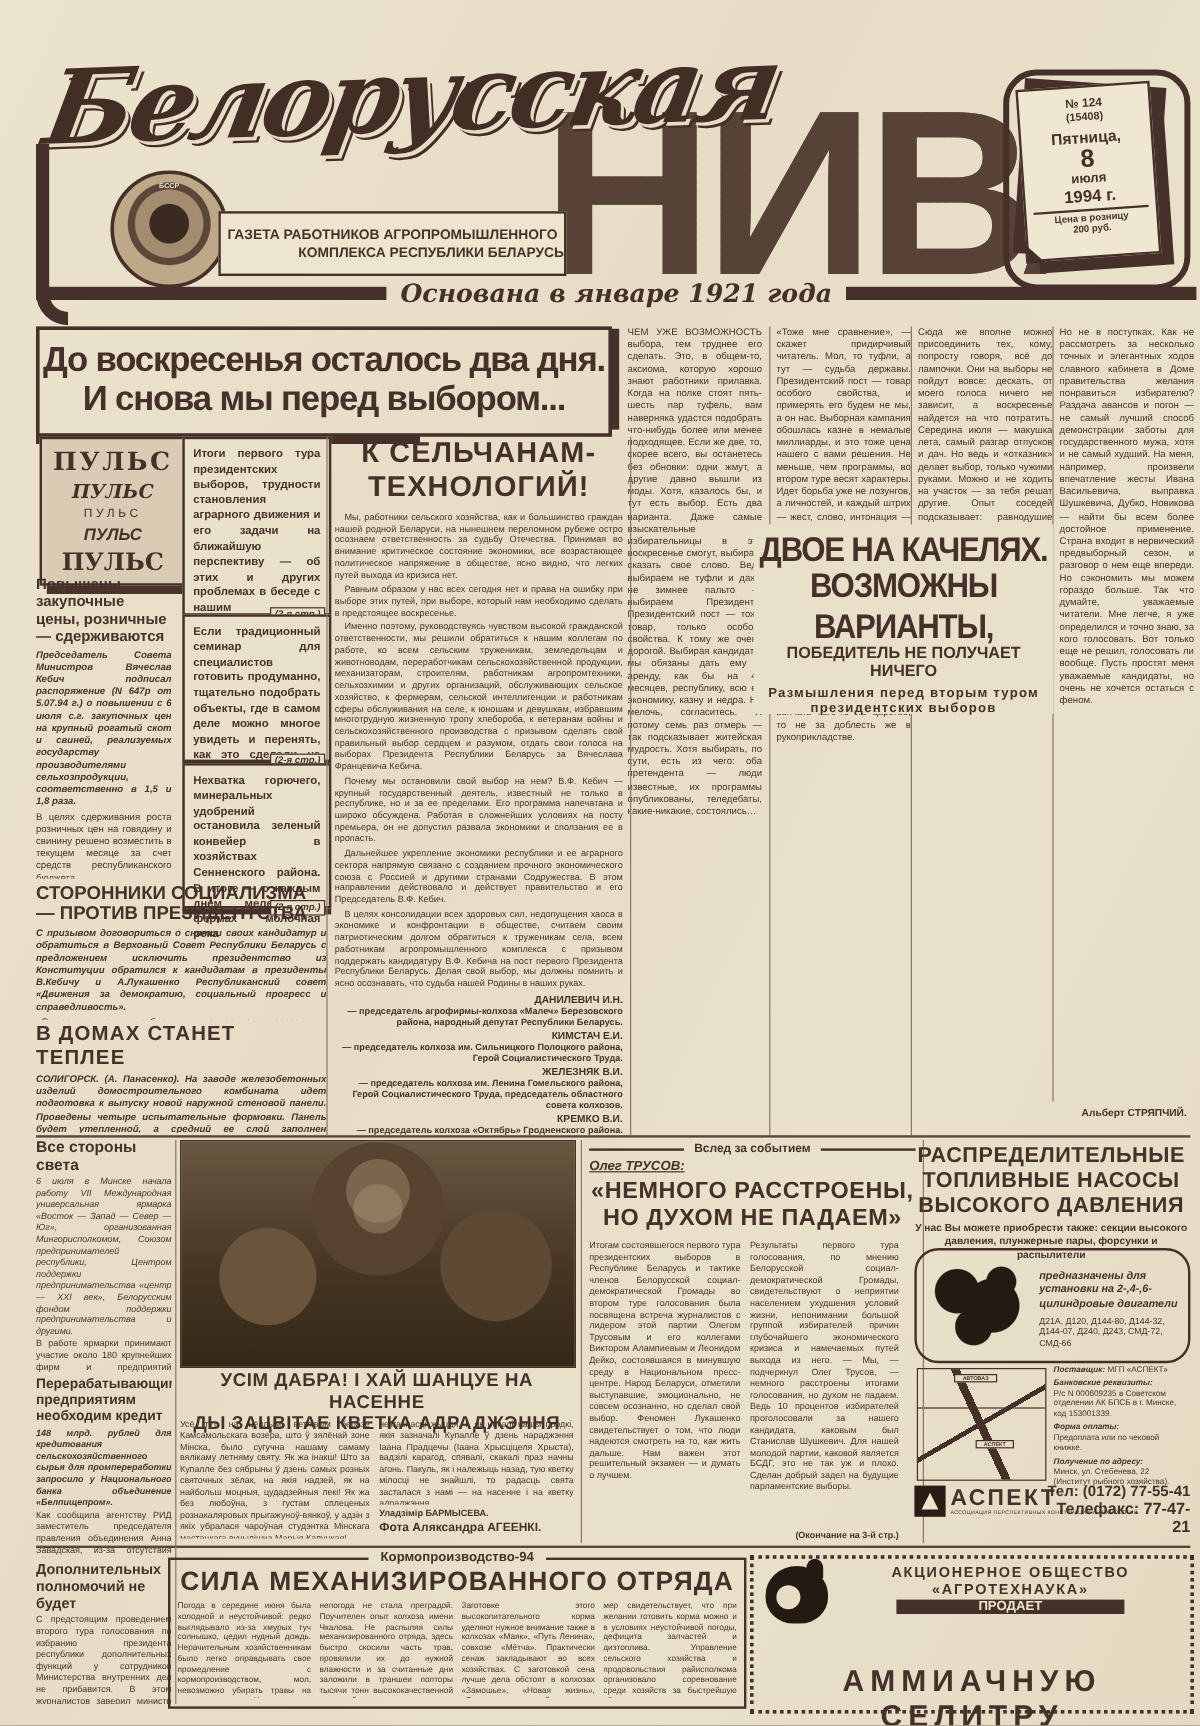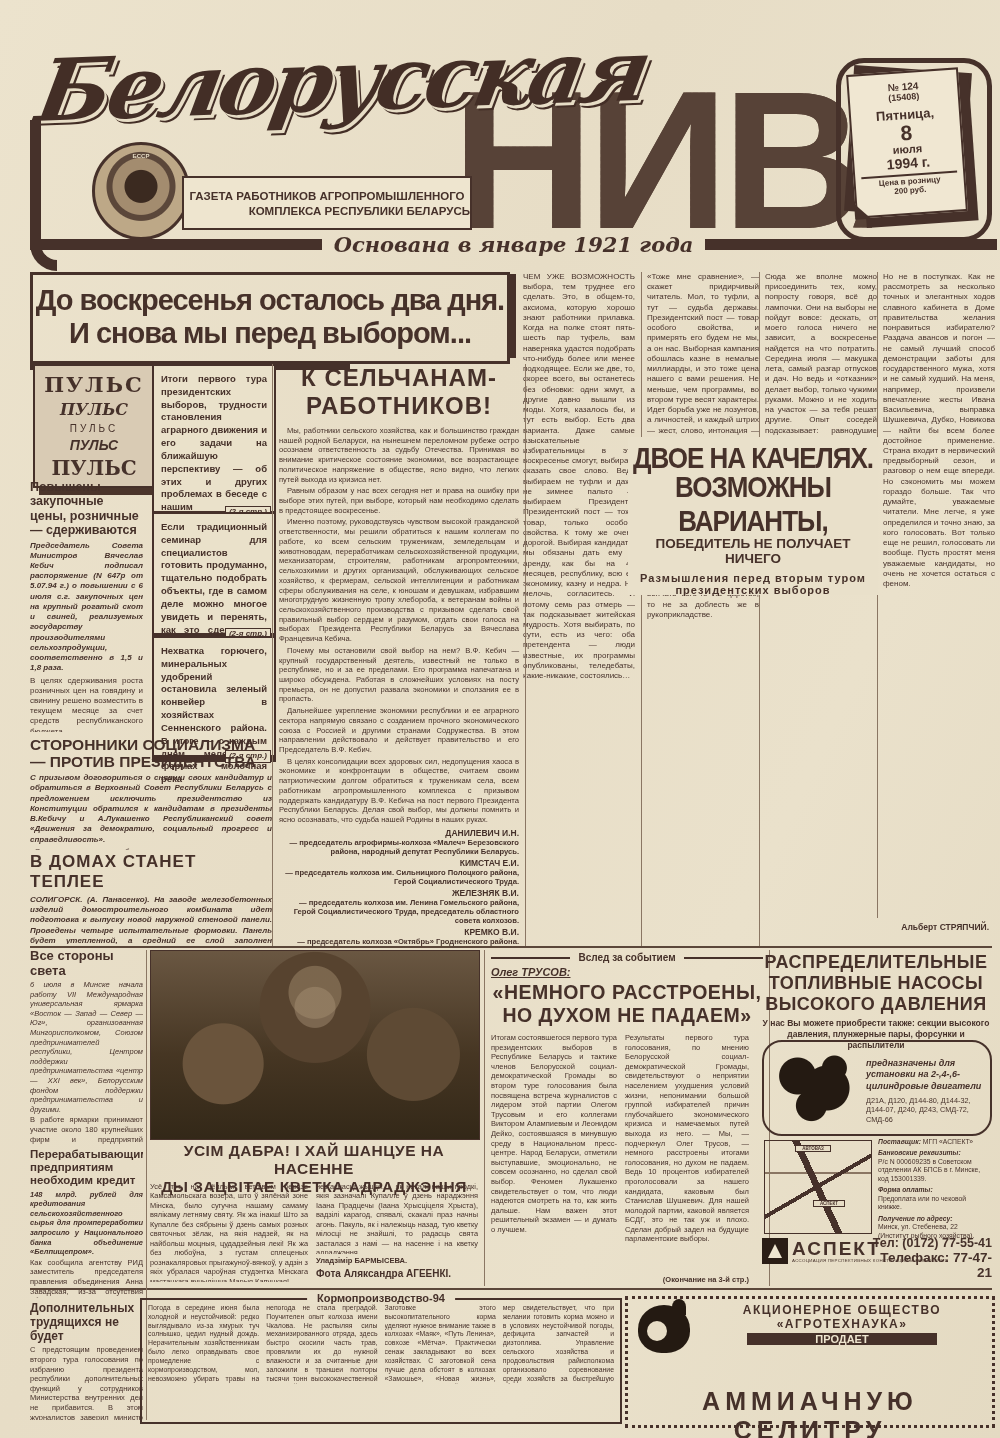--- a/index.html
+++ b/index.html
@@ -182,28 +182,28 @@
   </div>
 
   <div class="abs" style="left:30px;top:1148px;width:113px;height:150px;overflow:hidden;">
     <div class="b" style="font-size:11.5px;line-height:1.15;margin-bottom:2px;">Перерабатывающим предприятиям необходим кредит</div>
     <div class="body8 b i" style="font-size:7.5px;">148 млрд. рублей для кредитования сельскохозяйственного сырья для промпереработки запросило у Национального банка объединение «Белпищепром».</div>
     <div class="body8" style="font-size:7.5px;margin-top:1px;">Как сообщила агентству РИД заместитель председателя правления объединения Анна Завадская, из-за отсутствия оборотных средств на закупку сырья на перерабатывающих предприятиях республики сложилось тяжелое положение. Вопрос же о выделении кредита Нацбанком пока не решен. Кроме того, ситуация усугубляется отсутствием крышек для консервирования. Между тем, до начала массовой промышленной переработки витаминной продукции нынешнего сезона осталось совсем немного времени.</div>
 
   </div>
 
   <div class="abs" style="left:30px;top:1302px;width:113px;height:118px;overflow:hidden;">
-    <div class="b" style="font-size:12px;line-height:1.15;margin-bottom:2px;">Дополнительных трудящихся не будет</div>
+    <div class="b" style="font-size:12px;line-height:1.15;margin-bottom:2px;">Дополнительных полномочий не будет</div>
     <div class="body8" style="font-size:7.5px;">С предстоящим проведением второго тура голосования по избранию президента республики дополнительных функций у сотрудников Министерства внутренних дел не прибавится. В этом журналистов заверил министр внутренних дел Владимир Данько. По словам министра, сотрудники милиции обеспечат правопорядок и общественную безопасность. Они же обеспечат охрану избирательных участков, документов, связанных с выборами, и маршруты, по которым будут перевозиться бюллетени.</div>
 
   </div>
 
   <div class="abs" style="left:272px;top:364px;width:240px;height:582px;overflow:hidden;border-left:1px solid #8a7663;border-right:1px solid #8a7663;padding:0 6px;">
     <div class="ctr b" style="font-size:24px;letter-spacing:1px;">К СЕЛЬЧАНАМ-</div>
-    <div class="ctr b" style="font-size:24px;letter-spacing:1px;margin-bottom:6px;">РАБОТНИКОВ!</div>
+    <div class="ctr b" style="font-size:24px;letter-spacing:1px;margin-bottom:6px;">ТЕХНОЛОГИЙ!</div>
     <div class="body8" style="font-size:7.6px;">
       <p>Мы, работники сельского хозяйства, как и большинство граждан нашей родной Беларуси, на нынешнем переломном рубеже остро осознаем ответственность за судьбу Отечества. Принимая во внимание критическое состояние экономики, все возрастающее политическое напряжение в обществе, ясно видно, что легких путей выхода из кризиса нет.</p>
       <p>Равным образом у нас всех сегодня нет и права на ошибку при выборе этих путей, при выборе, который нам необходимо сделать в предстоящее воскресенье.</p>
       <p>Именно поэтому, руководствуясь чувством высокой гражданской ответственности, мы решили обратиться к нашим коллегам по работе, ко всем сельским труженикам, земледельцам и животноводам, переработчикам сельскохозяйственной продукции, механизаторам, строителям, работникам агропромтехники, сельхозхимии и других организаций, обслуживающих сельское хозяйство, к фермерам, сельской интеллигенции и работникам сферы обслуживания на селе, к юношам и девушкам, избравшим многотрудную жизненную тропу хлебороба, к ветеранам войны и сельскохозяйственного производства с призывом сделать свой правильный выбор сердцем и разумом, отдать свои голоса на выборах Президента Республики Беларусь за Вячеслава Францевича Кебича.</p>
       <p>Почему мы остановили свой выбор на нем? В.Ф. Кебич — крупный государственный деятель, известный не только в республике, но и за ее пределами. Его программа напечатана и широко обсуждена. Работая в сложнейших условиях на посту премьера, он не допустил развала экономики и сползания ее в пропасть.</p>
       <p>Дальнейшее укрепление экономики республики и ее аграрного сектора напрямую связано с созданием прочного экономического союза с Россией и другими странами Содружества. В этом направлении действовало и действует правительство и его Председатель В.Ф. Кебич.</p>
       <p>В целях консолидации всех здоровых сил, недопущения хаоса в экономике и конфронтации в обществе, считаем своим патриотическим долгом обратиться к труженикам села, всем работникам агропромышленного комплекса с призывом поддержать кандидатуру В.Ф. Кебича на пост первого Президента Республики Беларусь. Делая свой выбор, мы должны помнить и ясно осознавать, что судьба нашей Родины в наших руках.</p>
     </div>
     <div style="margin-top:3px;">
       <div class="b rt" style="font-size:8.5px;">ДАНИЛЕВИЧ И.Н.</div>
@@ -282,20 +282,21 @@
       </div>
     </div>
     <div class="abs rt" style="left:112px;top:284px;width:120px;">
       <div class="b" style="font-size:12.5px;">Тел: (0172) 77-55-41</div>
       <div class="b" style="font-size:13.5px;">Телефакс: 77-47-21</div>
     </div>
   </div>
 
   <div class="abs" style="left:140px;top:1298px;width:478px;height:122px;border:2px solid #46312a;">
     <div class="abs b" style="left:50%;top:-8px;transform:translateX(-50%);background:#e9e0ca;padding:0 10px;font-size:11px;white-space:nowrap;">Кормопроизводство-94</div>
+    <div class="ctr b" style="font-size:22px;letter-spacing:1px;margin-top:5px;">СИЛА МЕХАНИЗИРОВАННОГО ОТРЯДА</div>
     <div style="display:flex;gap:7px;padding:4px 6px 0 6px;">
       <div class="body8" style="flex:1;font-size:6.9px;overflow:hidden;height:80px;">Погода в середине июня была холодной и неустойчивой: редко выглядывало из-за хмурых туч солнышко, цедил нудный дождь. Нерачительным хозяйственникам было легко оправдывать свое промедление с кормопроизводством, мол, невозможно убирать травы на сенаж и сено. Но там, где проявляли нужную разворотливость,</div>
       <div class="body8" style="flex:1;font-size:6.9px;overflow:hidden;height:80px;">непогода не стала преградой. Поучителен опыт колхоза имени Чкалова. Не распыляя силы механизированного отряда, здесь быстро скосили часть трав, провялили их до нужной влажности и за считанные дни заложили в траншеи полторы тысячи тонн высококачественной сенажной массы — половину планового количества.</div>
       <div class="body8" style="flex:1;font-size:6.9px;overflow:hidden;height:80px;">Заготовке этого высокопитательного корма уделяют нужное внимание также в колхозах «Маяк», «Путь Ленина», совхозе «Мётча». Практически сенаж закладывают во всех хозяйствах. С заготовкой сена лучше дела обстоят в колхозах «Замошье», «Новая жизнь», «Бродовка», травяной муки — в совхозе «Гвардия». Их при-</div>
       <div style="flex:1;overflow:hidden;height:80px;">
         <div class="body8" style="font-size:6.9px;">мер свидетельствует, что при желании готовить корма можно и в условиях неустойчивой погоды, дефицита запчастей и дизтоплива. Управление сельского хозяйства и продовольствия райисполкома организовало соревнование среди хозяйств за быстрейшую уборку трав с применением моральных и материальных стимулов.</div>
 
       </div>
     </div>
   </div>

